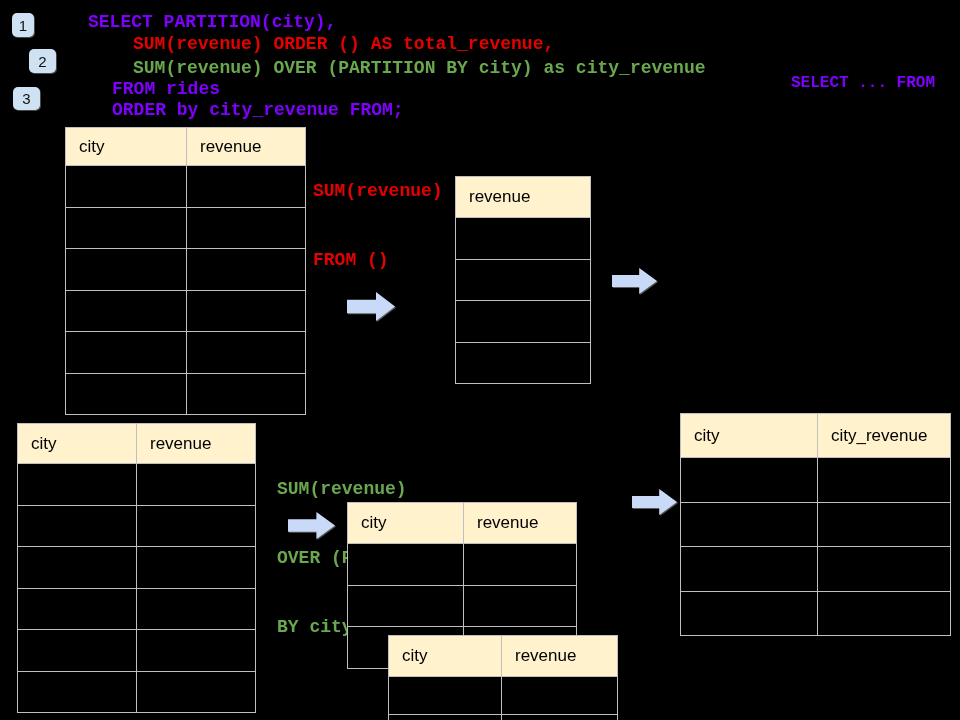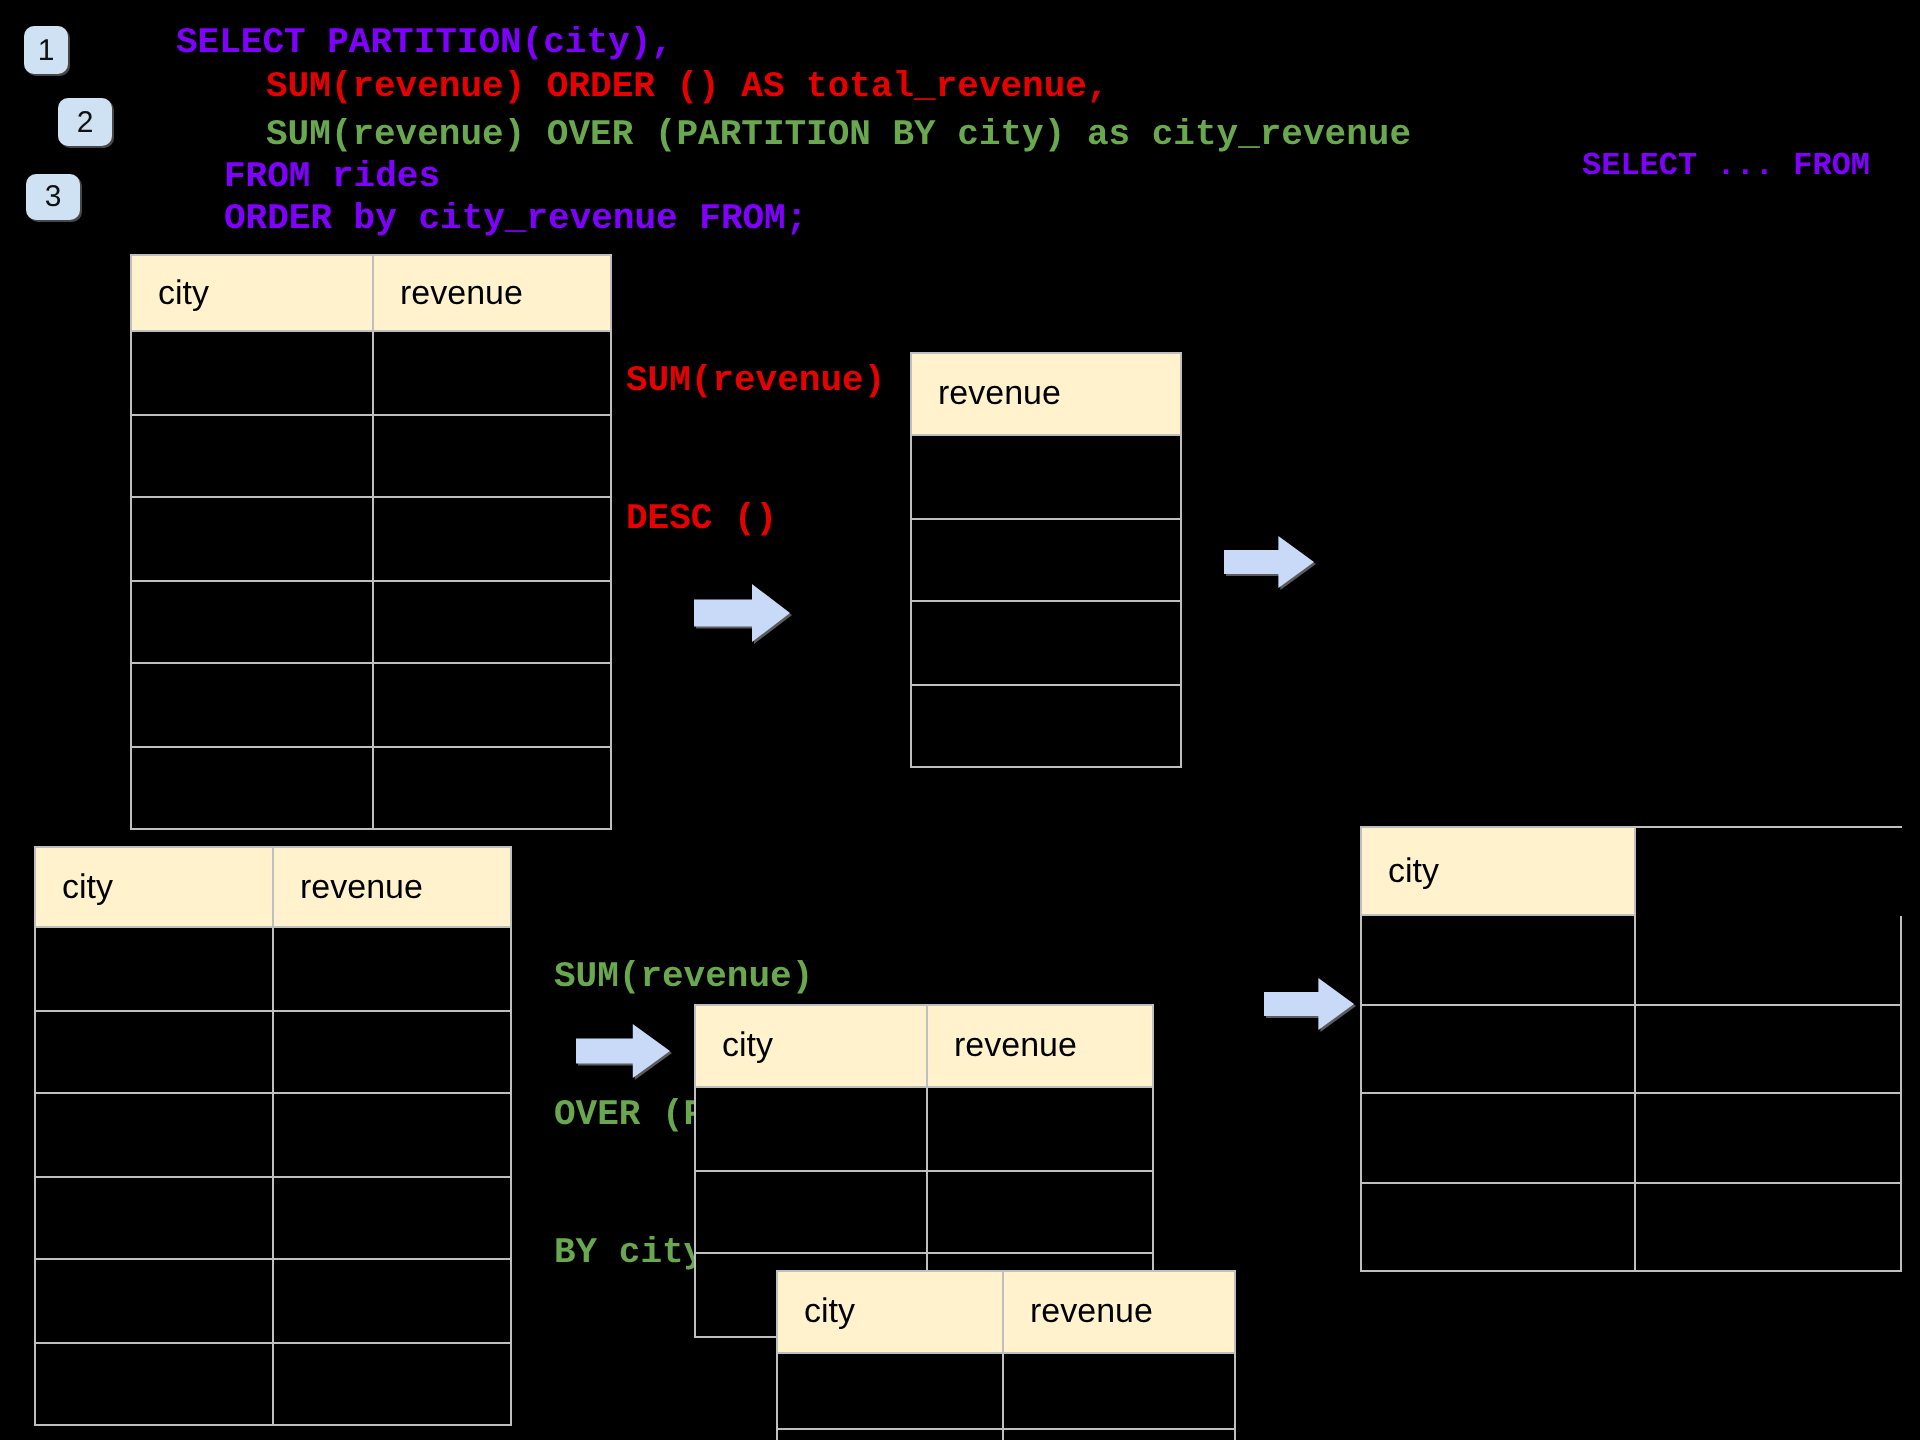--- a/index.html
+++ b/index.html
@@ -88,21 +88,21 @@
 <div class="code c-green" style="left:133px;top:57px">SUM(revenue) OVER (PARTITION BY city) as city_revenue</div>
 <div class="code c-purple" style="left:112px;top:78px">FROM rides</div>
 <div class="code c-purple" style="left:112px;top:99px">ORDER by city_revenue FROM;</div>
 
 <div class="side-note">
   <div>SELECT ... FROM</div>
 </div>
 
 <div class="annot c-red" style="left:313px;top:134px">
   <div>SUM(revenue)</div>
-  <div>DESC ()</div>
+  <div>FROM ()</div>
 </div>
 
 <div class="annot c-green" style="left:277px;top:432px">
   <div>SUM(revenue)</div>
   <div>OVER (PARTITION</div>
   <div>BY city)</div>
 </div>
 
 <div class="tbl" style="left:65px;top:127px">
     <div class="trow" style="height: 38px;">
@@ -214,20 +214,21 @@
     </div>
     <div class="trow" style="height: 38px;">
       <div class="tcell" style="width: 113px;"></div>
       <div class="tcell" style="width: 116px;"></div>
     </div>
   </div>
 
 <div class="tbl" style="left:680px;top:413px">
     <div class="trow" style="height: 44px;">
       <div class="tcell hcell" style="width: 137px;">city</div>
+      <div class="tcell hcell" style="width: 133px;">city_revenue</div>
     </div>
     <div class="trow" style="height: 44.5px;">
       <div class="tcell" style="width: 137px;"></div>
       <div class="tcell" style="width: 133px;"></div>
     </div>
     <div class="trow" style="height: 44.5px;">
       <div class="tcell" style="width: 137px;"></div>
       <div class="tcell" style="width: 133px;"></div>
     </div>
     <div class="trow" style="height: 44.5px;">

